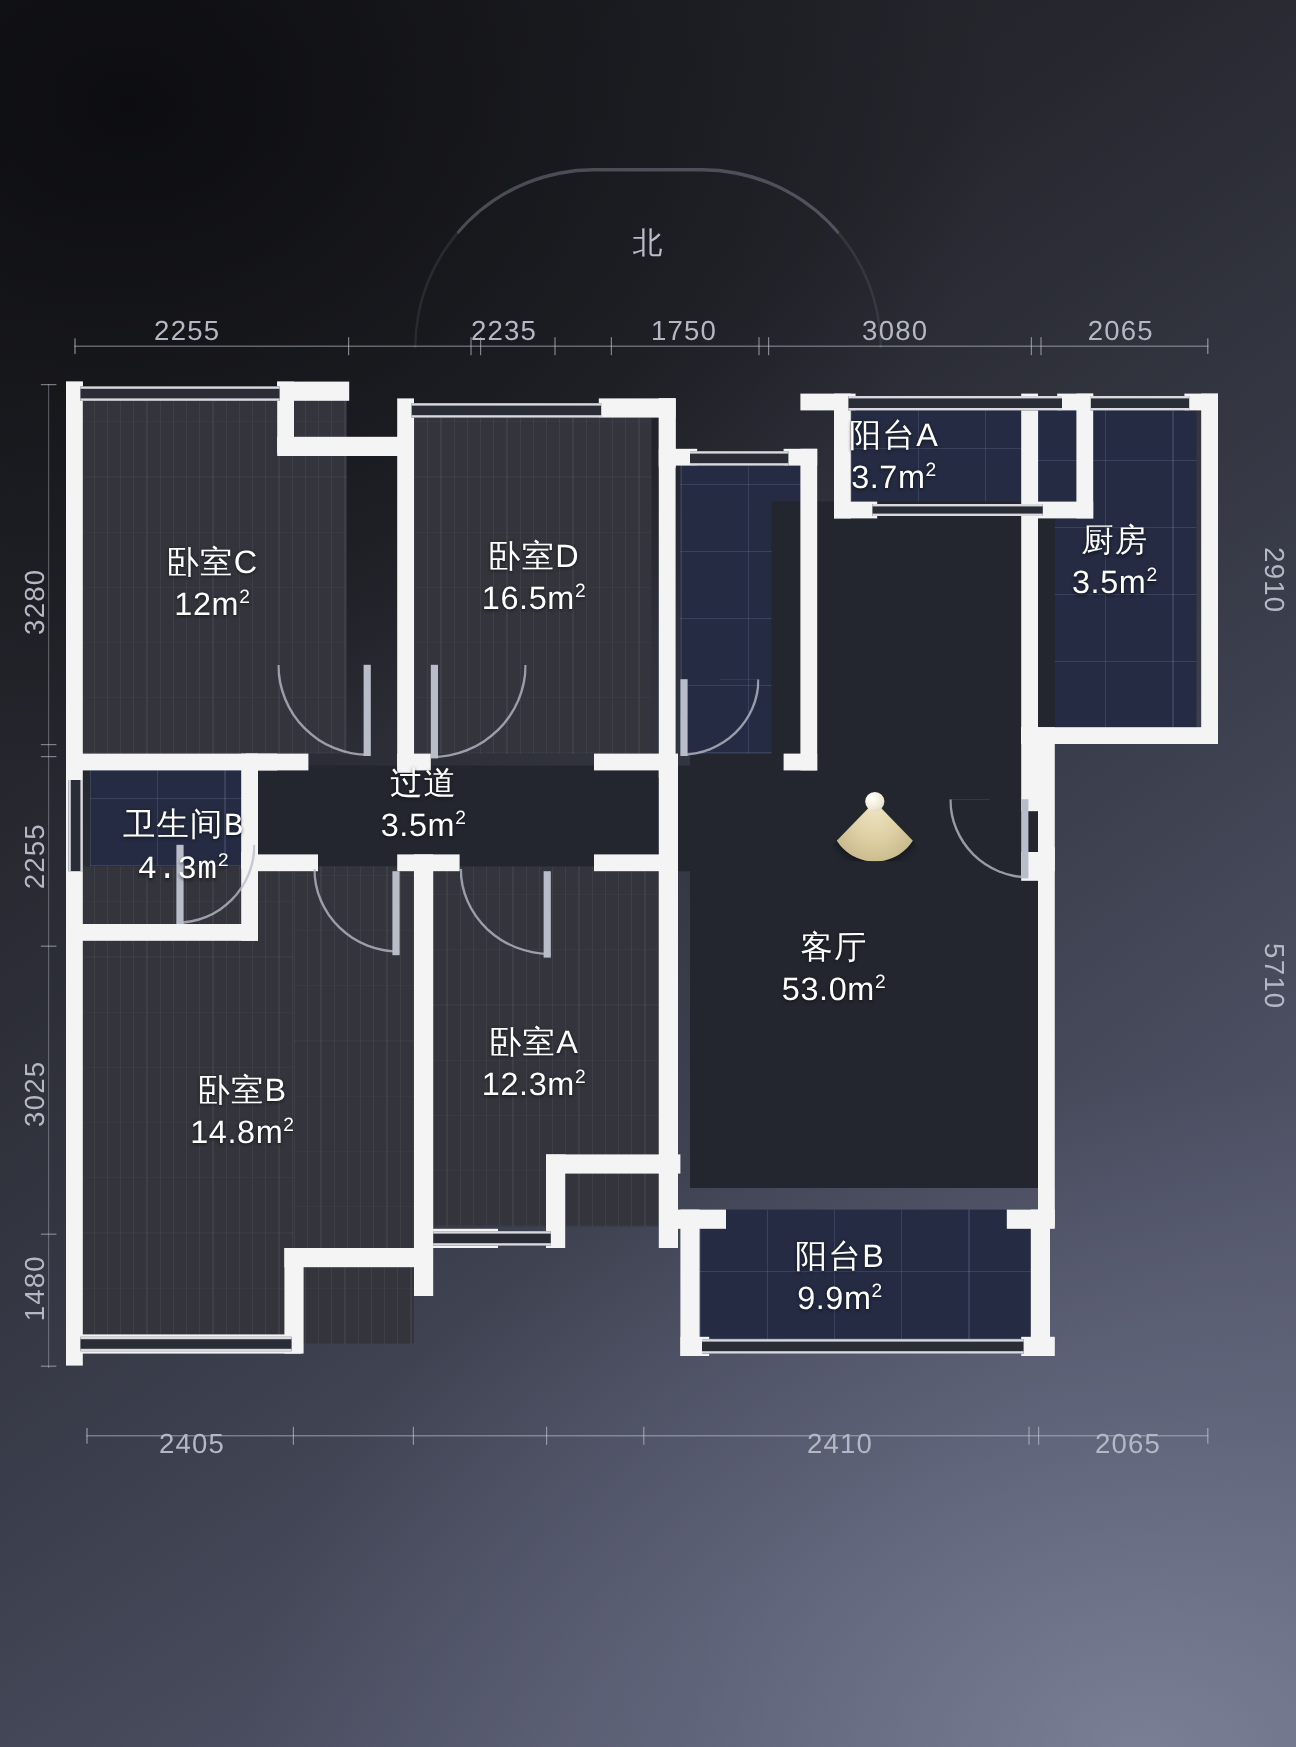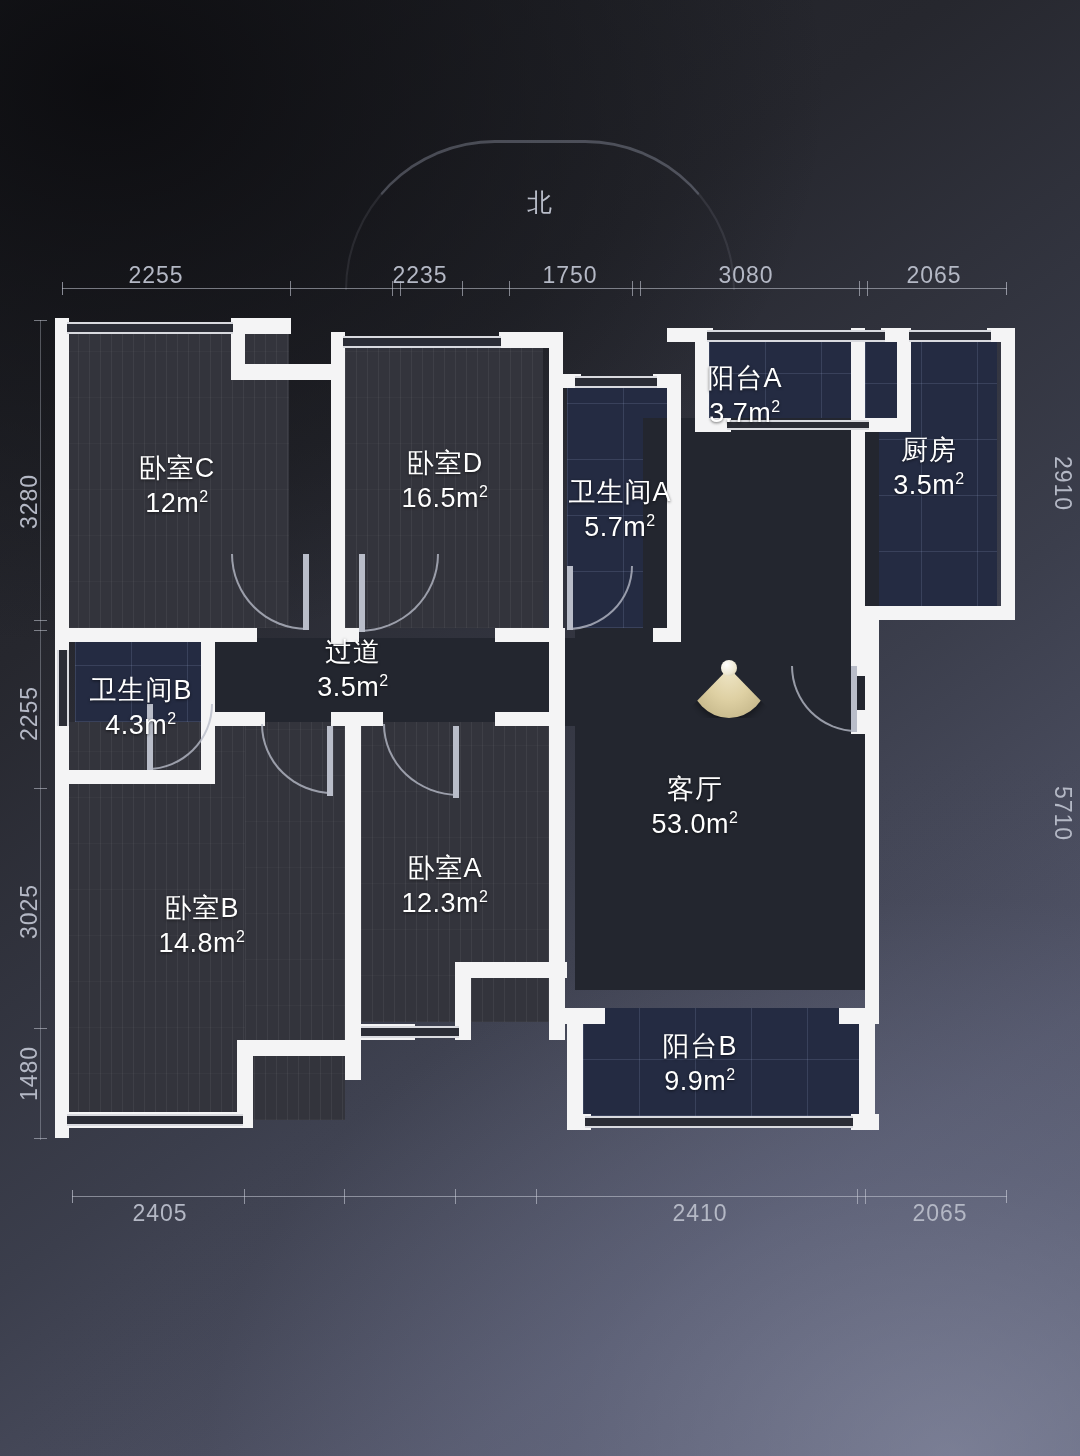--- a/index.html
+++ b/index.html
@@ -41,21 +41,21 @@
   }
   .ruler-h .cap {
     position: absolute; top: 12px; width: 1px; height: 13px;
     background: rgba(198,202,214,0.65);
   }
   .ruler-h .tick {
     position: absolute; top: 11px; width: 1px; height: 15px;
     background: rgba(198,202,214,0.6);
   }
   .ruler-h .num {
-    position: absolute; top: 22px;
+    position: absolute; top: 12px;
     font-size: 23px; color: #b4b8c5; letter-spacing: 1px;
     transform: translateX(-50%);
     white-space: nowrap;
   }
   .ruler-top .num { top: -8px; }
 
   .ruler-v { position: absolute; width: 40px; }
   .ruler-v .num {
     position: absolute;
     font-size: 23px; color: #b4b8c5; letter-spacing: 1px;
@@ -356,33 +356,29 @@
     </div>
 
     <div class="room-label" style="left:122px; top:168px;">
       <span class="nm">卧室C</span>
       <span class="ar"><span>12m</span><sup>2</sup></span>
     </div>
     <div class="room-label" style="left:390px; top:163px;">
       <span class="nm">卧室D</span>
       <span class="ar"><span>16.5m</span><sup>2</sup></span>
     </div>
-    <div class="room-label" style="left:565px; top:192px;">
-      <span class="nm">卫生间A</span>
-      <span class="ar"><span>5.7m</span><sup>2</sup></span>
-    </div>
-    <div class="room-label" style="left:690px; top:78px;">
+    <div class="room-label" style="left:690px; top:62px;">
       <span class="nm">阳台A</span>
       <span class="ar"><span>3.7m</span><sup>2</sup></span>
     </div>
     <div class="room-label" style="left:874px; top:150px;">
       <span class="nm">厨房</span>
       <span class="ar"><span>3.5m</span><sup>2</sup></span>
     </div>
-    <div class="room-label" style="left:86px; top:390px;">
+    <div class="room-label" style="left:98px; top:390px;font-family:Liberation Mono, monospace;">
       <span class="nm">卫生间B</span>
       <span class="ar"><span>4.3m</span><sup>2</sup></span>
     </div>
     <div class="room-label" style="left:298px; top:352px;">
       <span class="nm">过道</span>
       <span class="ar"><span>3.5m</span><sup>2</sup></span>
     </div>
     <div class="room-label" style="left:147px; top:608px;">
       <span class="nm">卧室B</span>
       <span class="ar"><span>14.8m</span><sup>2</sup></span>

